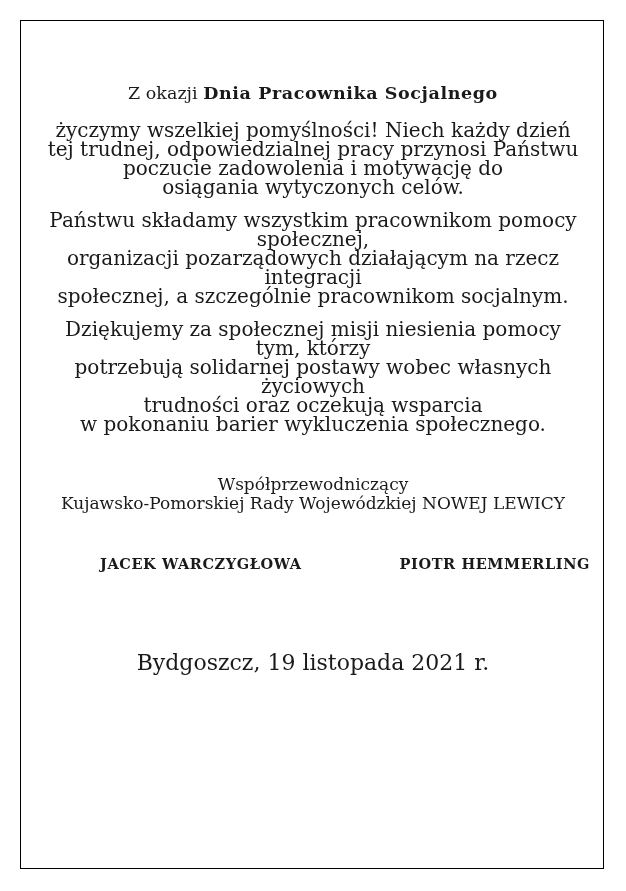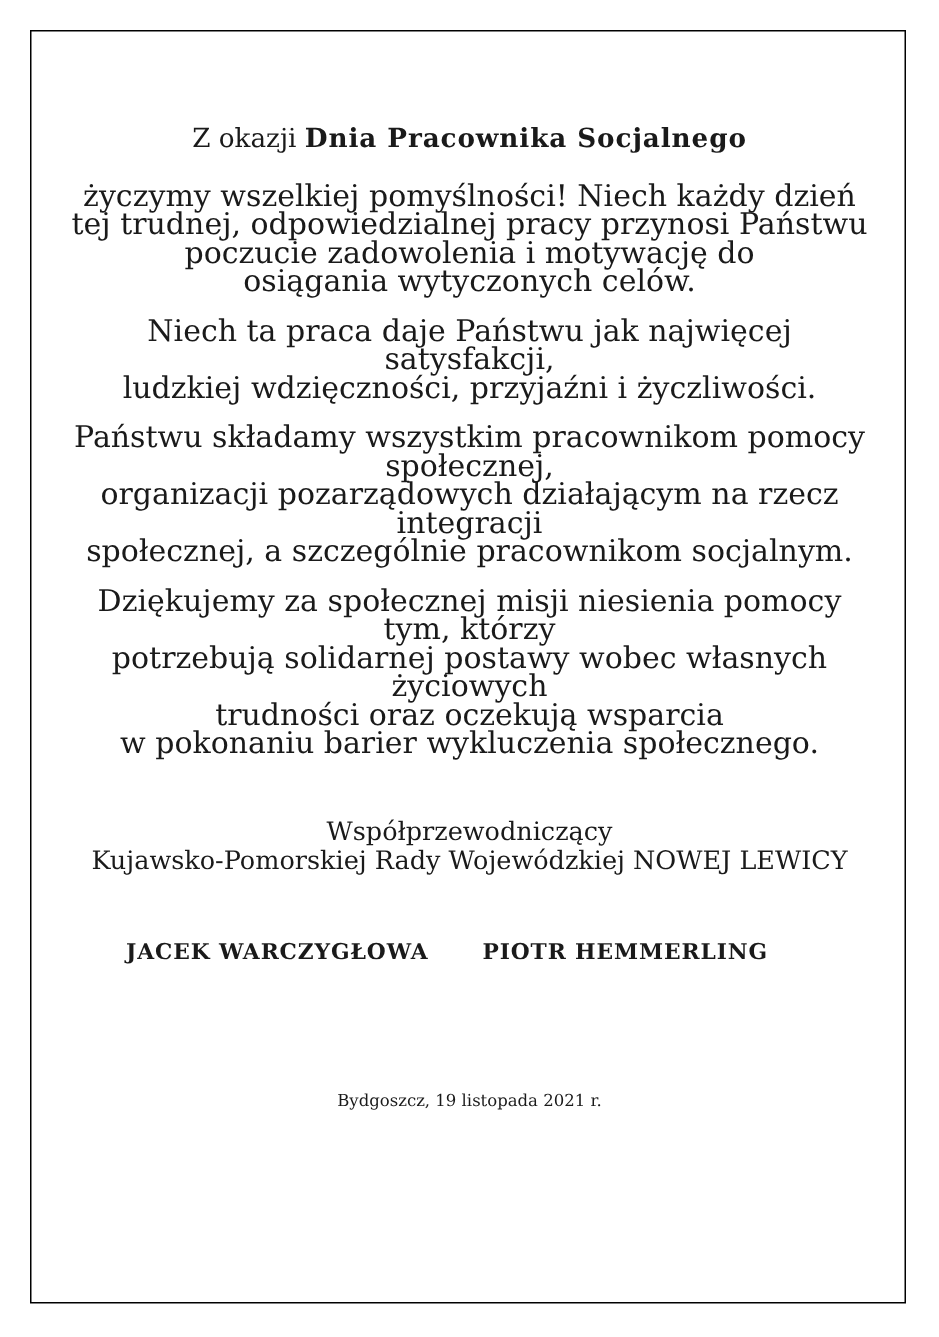--- a/index.html
+++ b/index.html
@@ -56,32 +56,32 @@
   .signature-title {
     margin: 41px auto 0 auto;
     max-width: 560px;
     font-size: 17px;
     line-height: 19px;
     white-space: pre-line;
   }
   .names-row {
     display: flex;
     justify-content: space-between;
-    margin: 42px 0 0 0;
-    padding: 0 114px 0 84px;
+    margin: 42px 0 0 16px;
+    padding: 0 36px 0 84px;
   }
   .name {
     font-weight: bold;
     font-size: 14.5px;
     letter-spacing: 0.6px;
     line-height: 18px;
   }
   .dateline {
     margin: 80px 0 0 0;
-    font-size: 11px;
+    font-size: 22px;
     line-height: 20px;
   }
 </style>
 </head>
 <body>
 
 <div class="page">
   <div class="frame"></div>
 
   <div class="content">
@@ -89,22 +89,20 @@
     <p class="title">
       <span>Z okazji</span>
       <span class="title-bold">Dnia Pracownika Socjalnego</span>
     </p>
 
     <p class="para">życzymy wszelkiej pomyślności! Niech każdy dzień
 tej trudnej, odpowiedzialnej pracy przynosi Państwu
 poczucie zadowolenia i motywację do
 osiągania wytyczonych celów.</p>
 
-    <p class="para">Niech ta praca daje Państwu jak najwięcej satysfakcji,
-ludzkiej wdzięczności, przyjaźni i życzliwości.</p>
 
     <p class="para">Państwu składamy wszystkim pracownikom pomocy społecznej,
 organizacji pozarządowych działającym na rzecz integracji
 społecznej, a szczególnie pracownikom socjalnym.</p>
 
     <p class="para last-wish">Dziękujemy za społecznej misji niesienia pomocy tym, którzy
 potrzebują solidarnej postawy wobec własnych życiowych
 trudności oraz oczekują wsparcia
 w pokonaniu barier wykluczenia społecznego.</p>
 

